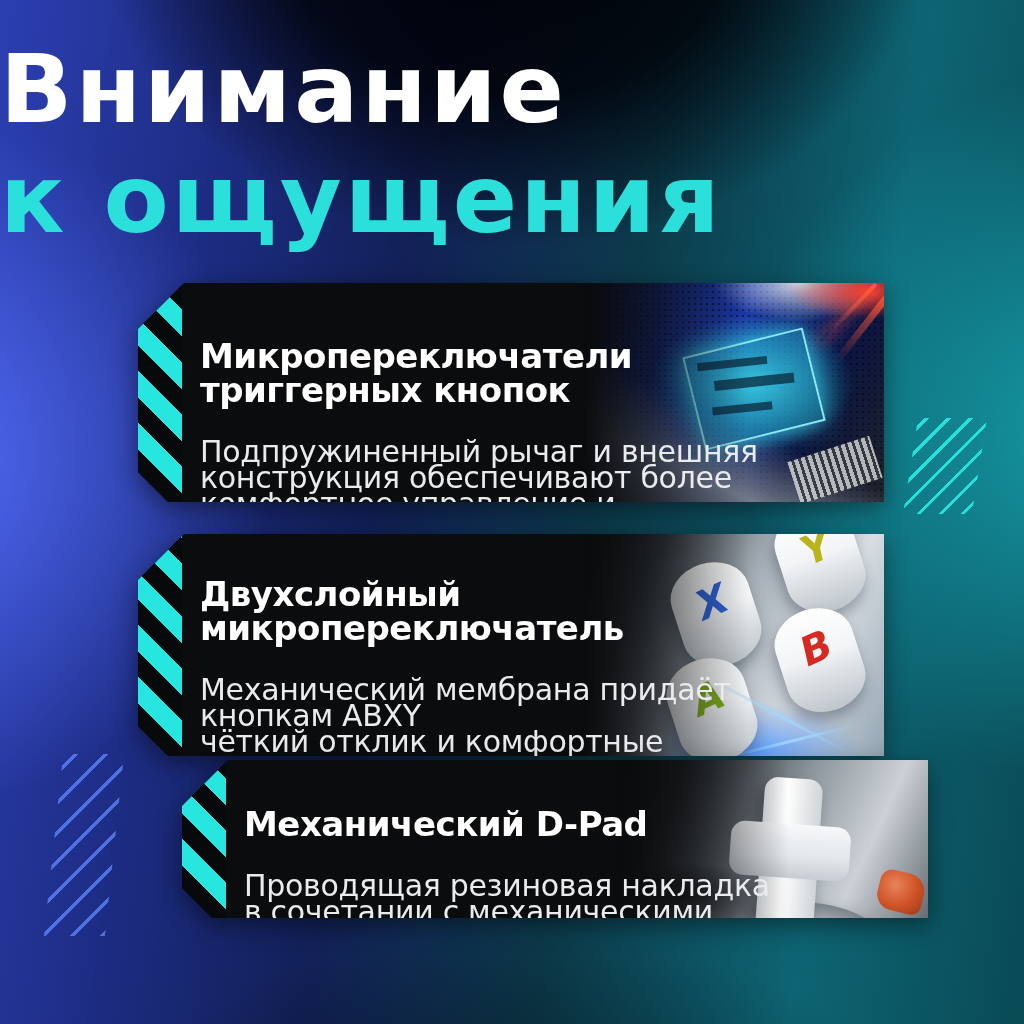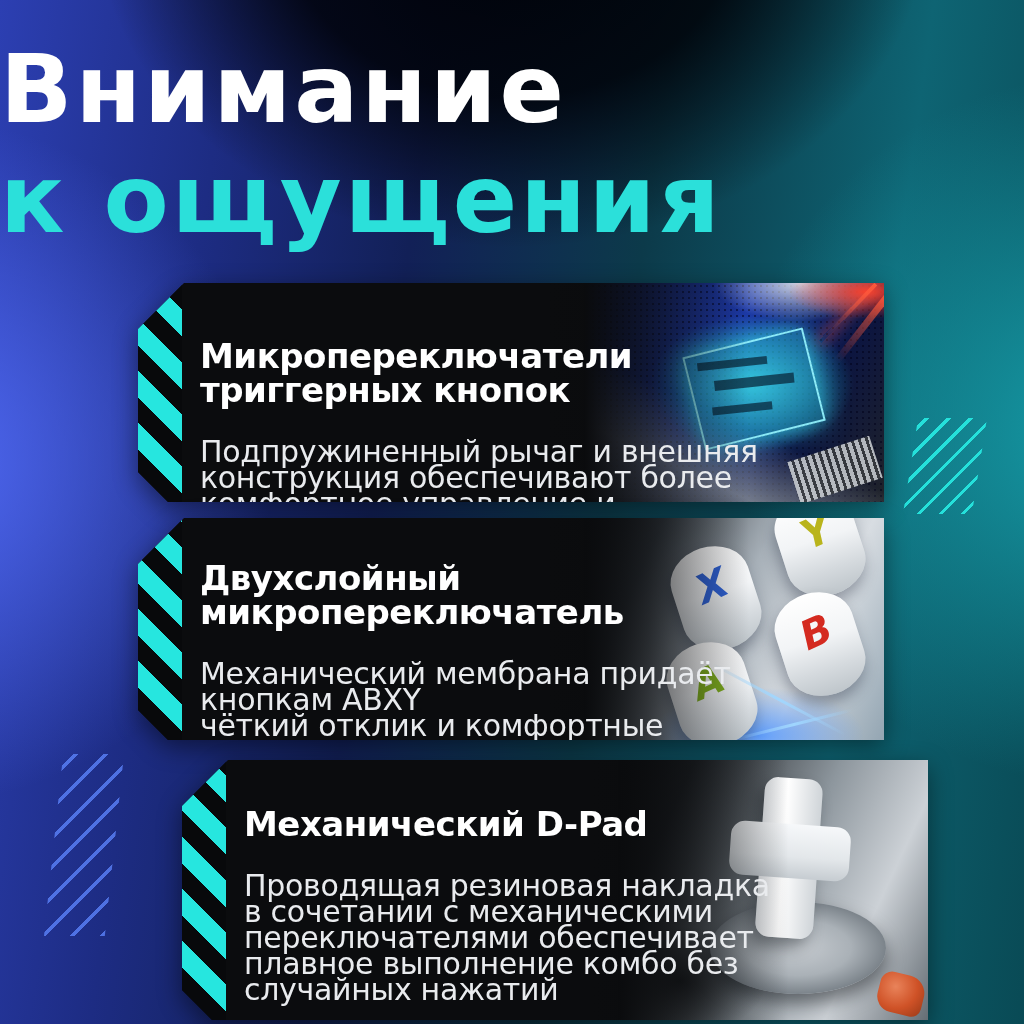--- a/index.html
+++ b/index.html
@@ -33,22 +33,22 @@
   }
 
   
   .card{position:absolute;left:138px;width:746px;filter:drop-shadow(0 7px 12px rgba(0,0,0,0.45));}
   .card-shape{
     position:relative;width:100%;height:100%;overflow:hidden;
     background:linear-gradient(to right,#0b0c0e 55%,#070809 100%);
     clip-path:polygon(46px 0,100% 0,100% 100%,30px 100%,0 calc(100% - 30px),0 46px);
   }
   .card1{top:283px;height:219px;}
-  .card2{top:518px;height:222px;}
-  .card3{top:760px;height:260px;padding-left:44px;}
+  .card2{top:534px;height:222px;}
+  .card3{top:760px;height:158px;padding-left:44px;}
 
   .stripe-band{
     position:absolute;left:0;top:0;bottom:0;width:44px;
     background:repeating-linear-gradient(45deg,#26e6df 0 19px,#08090b 19px 37px);
   }
 
   .card-text{position:absolute;left:62px;top:0;z-index:3;white-space:pre-line;}
   .card-title{font-size:34px;font-weight:bold;color:#ffffff;line-height:34px;letter-spacing:-0.5px;margin:0 0 13px 0;}
   .card-body{font-size:30px;color:#e9ebee;line-height:26px;letter-spacing:-0.3px;}
   .card1 .card-text{top:37px;}

